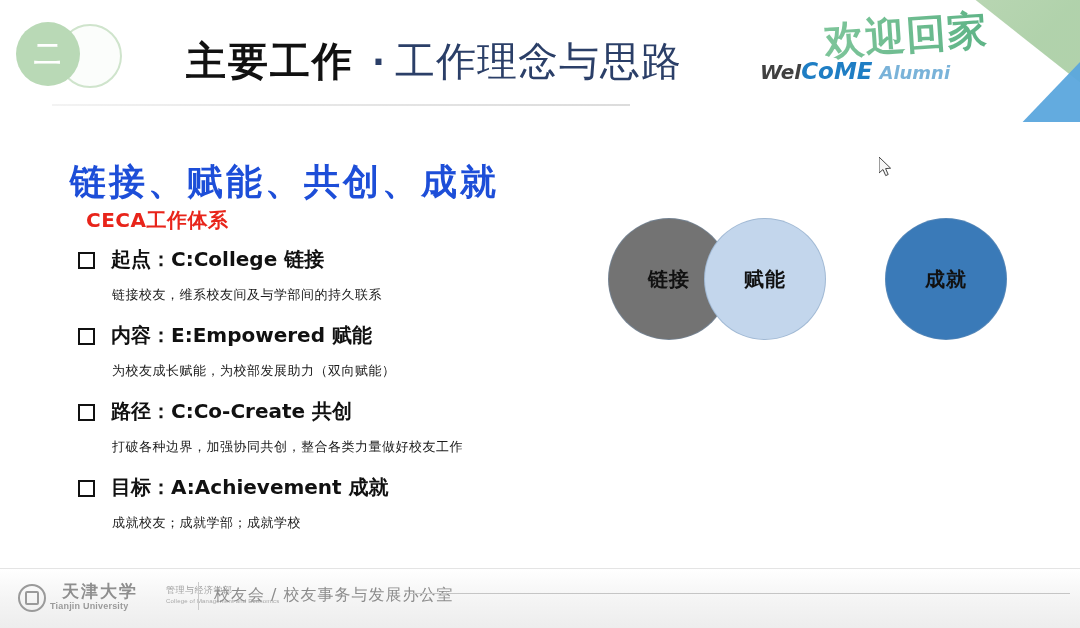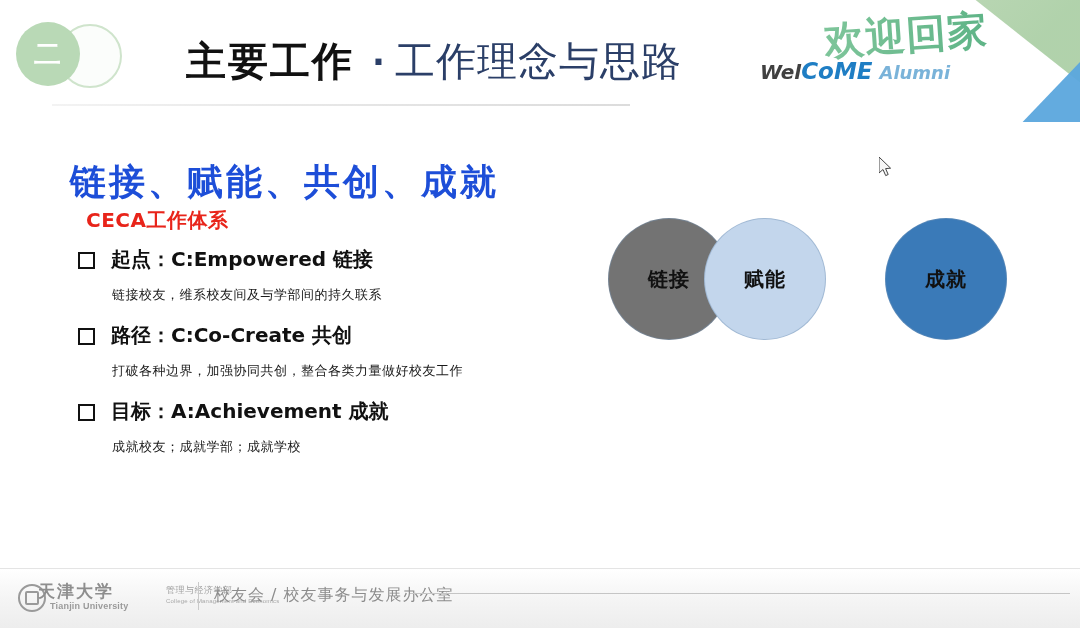--- a/index.html
+++ b/index.html
@@ -152,21 +152,21 @@
   .tju-logo{position:absolute;left:18px;top:13px;width:170px;height:32px;}
   .tju-seal{
     position:absolute;left:0;top:3px;width:24px;height:24px;border-radius:50%;
     border:2px solid #9a9a9a;
   }
   .tju-seal::after{
     content:"";position:absolute;left:5px;top:5px;width:10px;height:10px;
     border:2px solid #9a9a9a;border-radius:2px;
   }
   .tju-cn{
-    position:absolute;left:20px;top:-1px;font-size:17px;font-weight:700;
+    position:absolute;left:44px;top:-1px;font-size:17px;font-weight:700;
     color:#8e8e8e;letter-spacing:2px;
     font-family:"DejaVu Serif","Liberation Serif",serif;
   }
   .tju-en{
     position:absolute;left:32px;top:20px;font-size:9px;font-weight:700;
     color:#9a9a9a;letter-spacing:.2px;white-space:nowrap;
     font-family:"Liberation Sans",sans-serif;
   }
   .tju-dept-cn{
     position:absolute;left:148px;top:3px;font-size:9px;color:#a0a0a0;
@@ -224,25 +224,32 @@
   </div>
 
   <div class="headline">链接、赋能、共创、成就</div>
   <div class="section-label">CECA工作体系</div>
 
   <div class="bullets">
 
     <div class="b-item">
       <div class="b-head">
         <span class="b-square"></span>
-        <span>起点：C:Empowered 链接</span>
+        <span>起点：C:College 链接</span>
       </div>
       <div class="b-desc">链接校友，维系校友间及与学部间的持久联系</div>
     </div>
 
+    <div class="b-item">
+      <div class="b-head">
+        <span class="b-square"></span>
+        <span>内容：E:Empowered 赋能</span>
+      </div>
+      <div class="b-desc">为校友成长赋能，为校部发展助力（双向赋能）</div>
+    </div>
 
     <div class="b-item">
       <div class="b-head">
         <span class="b-square"></span>
         <span>路径：C:Co-Create 共创</span>
       </div>
       <div class="b-desc">打破各种边界，加强协同共创，整合各类力量做好校友工作</div>
     </div>
 
     <div class="b-item">

